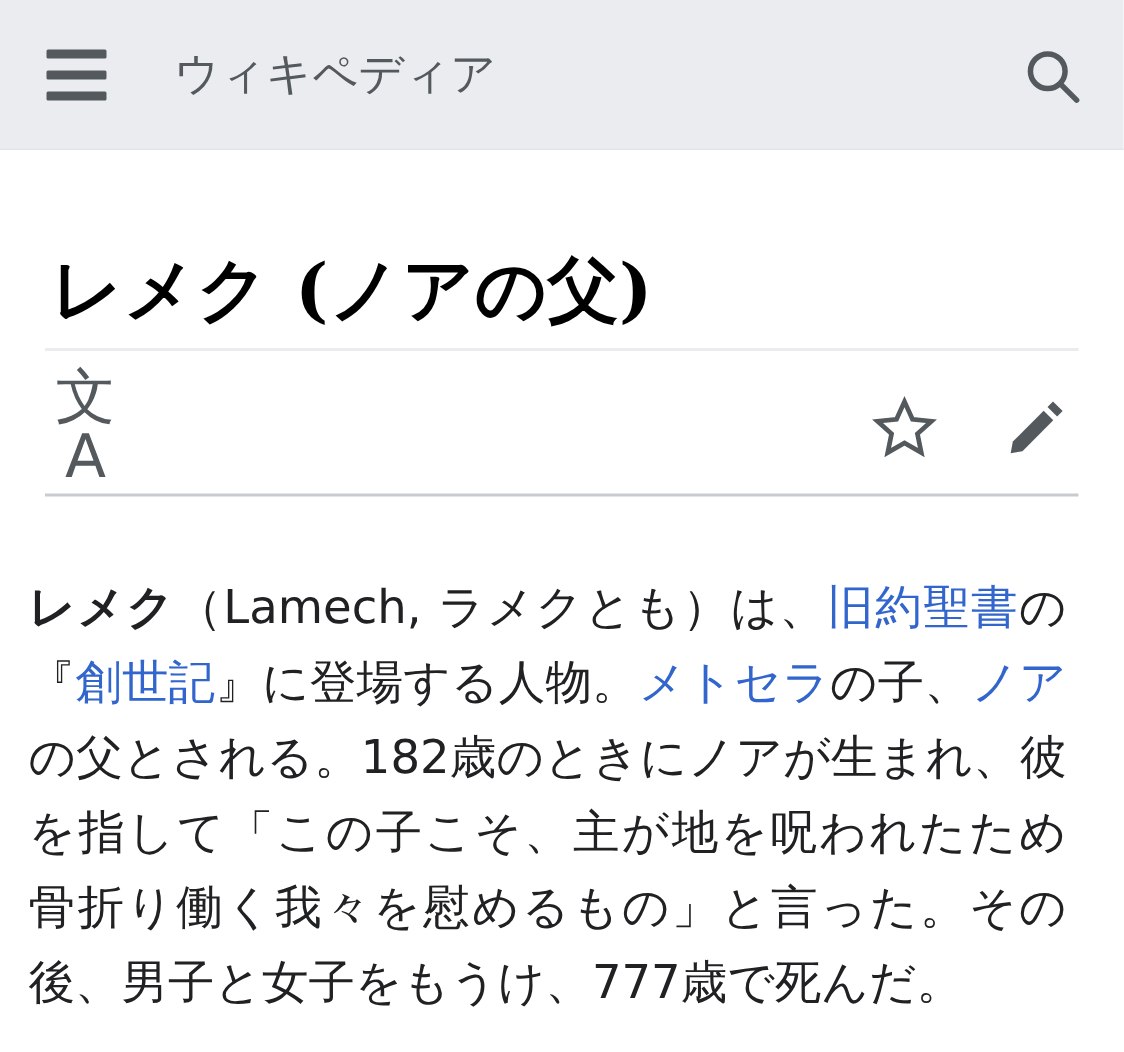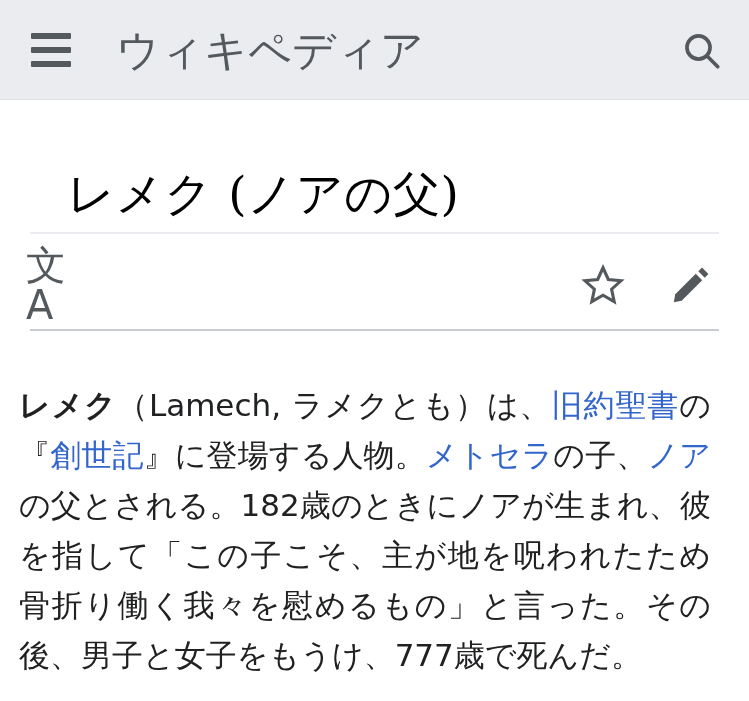--- a/index.html
+++ b/index.html
@@ -44,21 +44,21 @@
     background: #54595d;
     border-radius: 1px;
   }
   .wordmark {
     position: absolute;
     left: 116px;
     top: 14px;
     height: 72px;
     line-height: 72px;
     font-family: "DejaVu Serif", "Liberation Serif", serif;
-    font-size: 43px;
+    font-size: 30px;
     font-weight: 400;
     color: #54595d;
     letter-spacing: 0px;
     white-space: nowrap;
     cursor: pointer;
   }
   .search-btn {
     position: absolute;
     right: 18px;
     top: 22px;
@@ -70,26 +70,25 @@
     cursor: pointer;
   }
 
   
   .page-title {
     position: absolute;
     left: 34px;
     top: 134px;
     font-family: "DejaVu Serif", "Liberation Serif", serif;
     font-size: 47px;
-    font-weight: 400;
+    font-weight: 700;
     color: #000000;
     letter-spacing: 0.5px;
     line-height: 1.25;
     white-space: nowrap;
-    margin-left: 33px;
   }
 
   
   .rule-top {
     position: absolute;
     left: 30px;
     top: 232px;
     width: 689px;
     height: 2px;
     background: #eaecf0;
@@ -103,20 +102,21 @@
     background: #c8ccd1;
   }
 
   
   .actions {
     position: absolute;
     left: 0;
     top: 252px;
     width: 749px;
     height: 70px;
+    text-align: center;
   }
   .act {
     position: absolute;
     top: 0;
     width: 62px;
     height: 66px;
     display: flex;
     align-items: center;
     justify-content: center;
     cursor: pointer;

